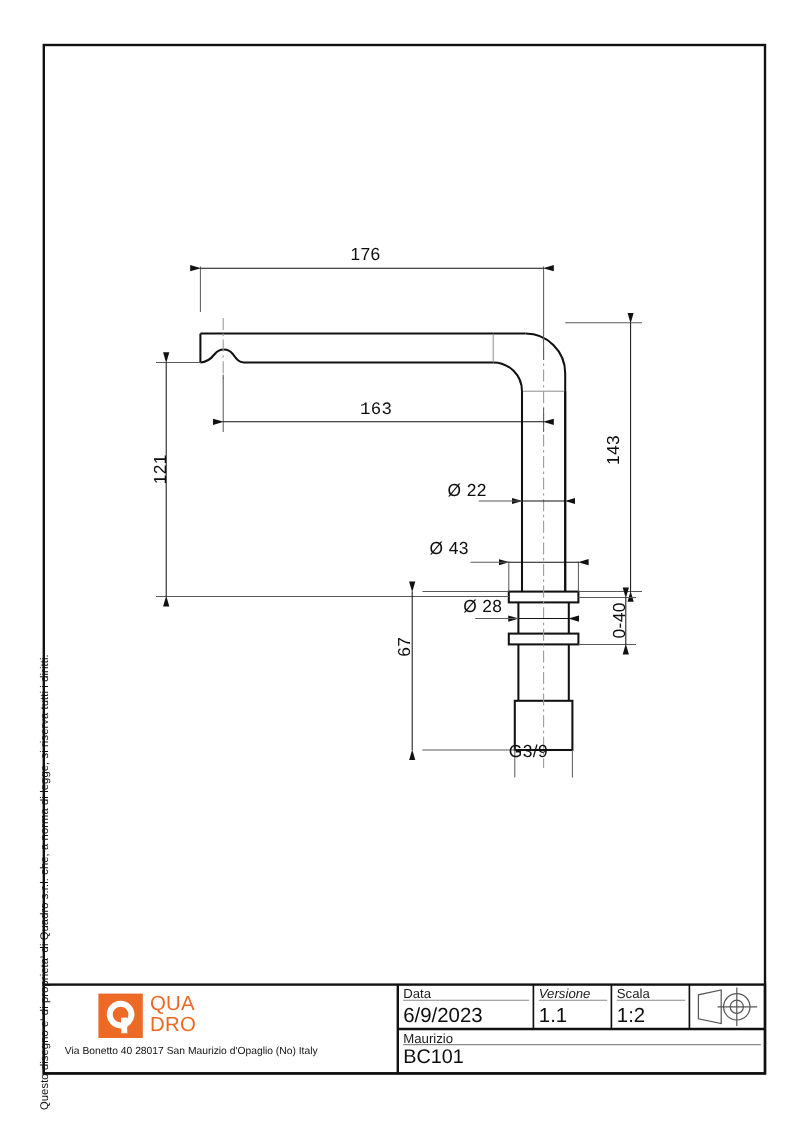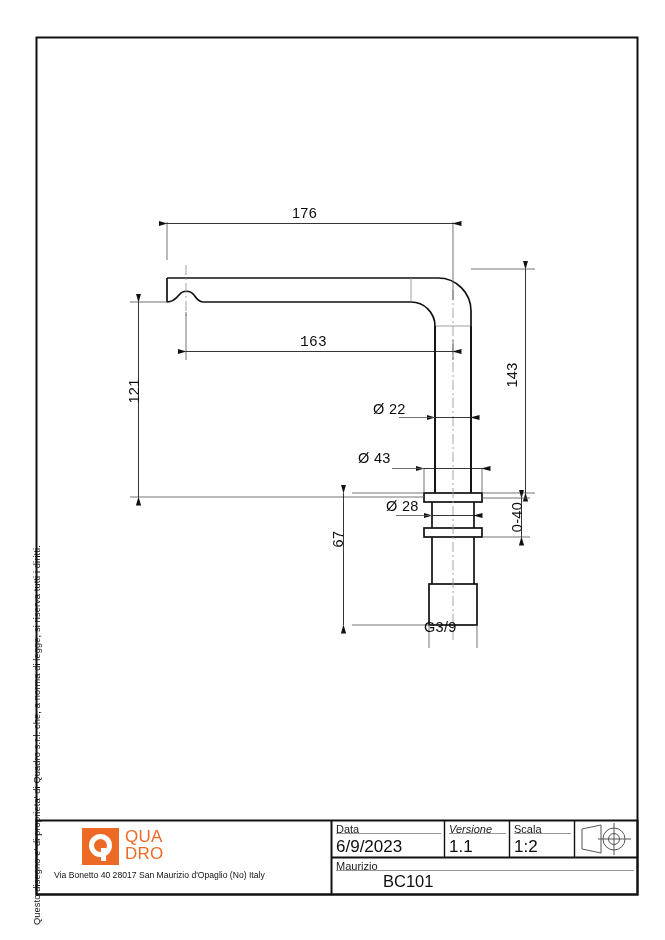--- a/index.html
+++ b/index.html
@@ -101,21 +101,20 @@
     white-space: nowrap;
   }
   .tb-value {
     position: absolute;
     font-size: 17px;
     color: #0d0d0d;
     white-space: nowrap;
   }
   .tb-value.big {
     font-size: 16.5px;
-    margin-left: 47px;
   }
 
   
   .dim {
     position: absolute;
     font-size: 14.5px;
     color: #0d0d0d;
     white-space: nowrap;
     letter-spacing: 0.3px;
   }

